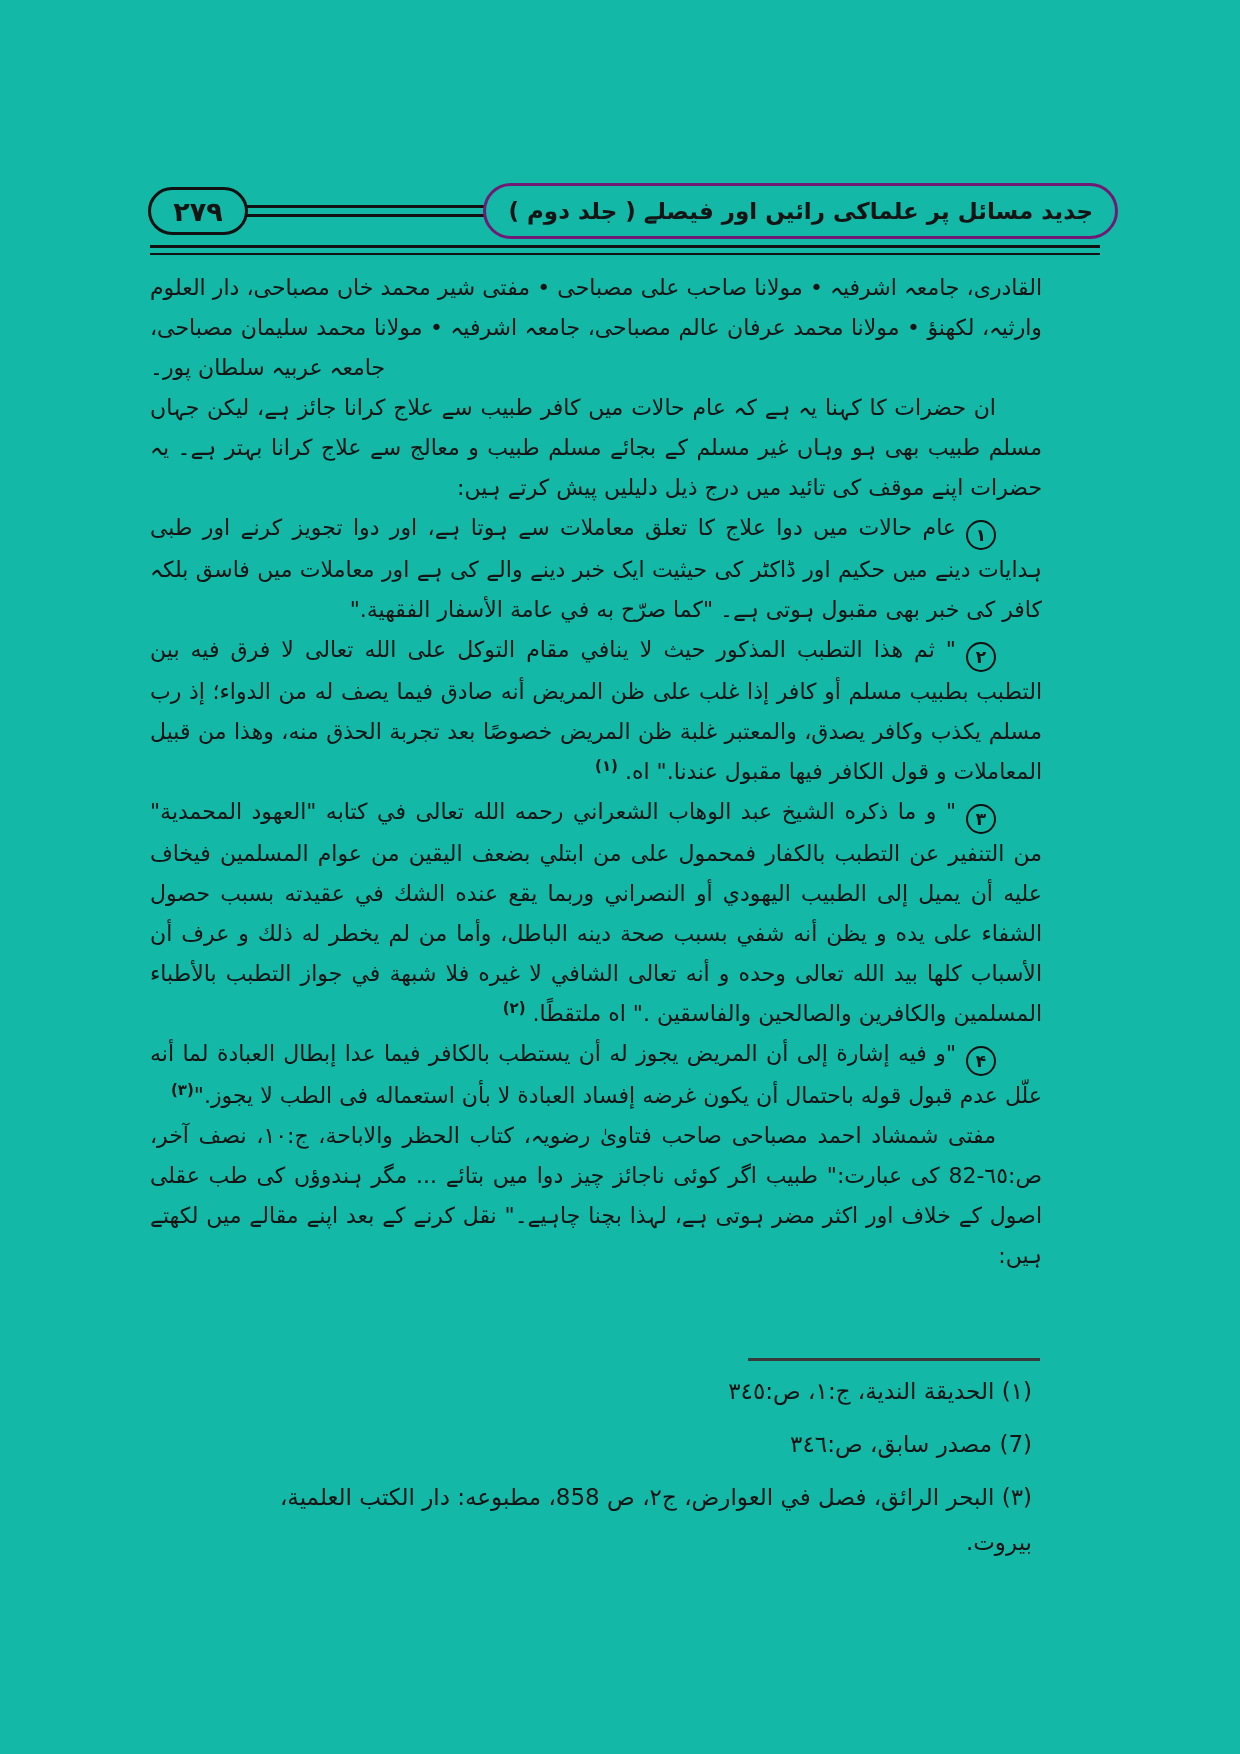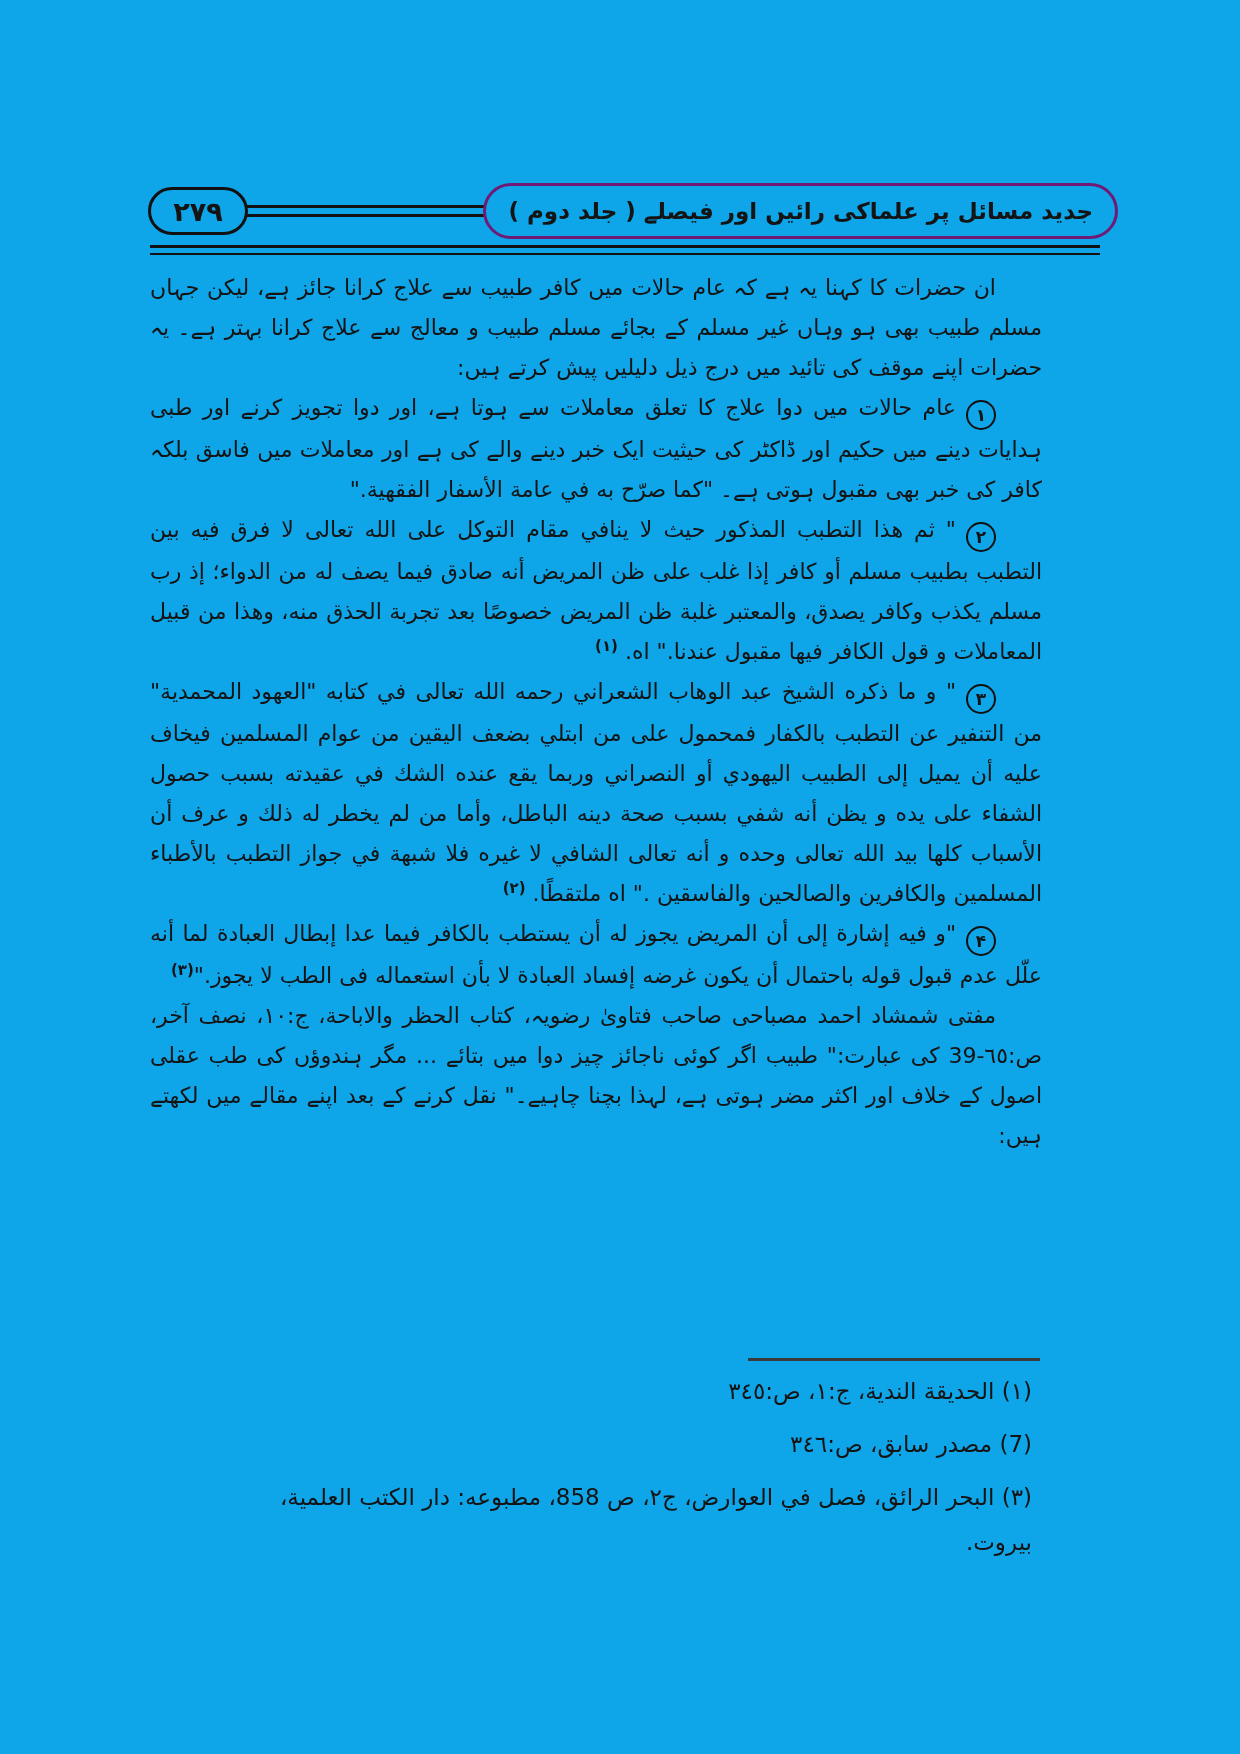--- a/index.html
+++ b/index.html
@@ -1,20 +1,20 @@
 <!DOCTYPE html>
 <html lang="ur"><head>
 <meta charset="utf-8">
 <style>
   html,body{margin:0;padding:0;background:#e8e8e8;}
   .page{
     position:relative;
     width:1240px;height:1754px;
     margin:0 auto;
-    background:#0ea5e9;
+    background:#14b8a6;
     font-family:"DejaVu Sans", sans-serif;
     color:#141414;
     overflow:hidden;
   }
   
   .header{
     position:absolute; top:183px; left:148px; right:122px;
     display:flex; align-items:center;
   }
   .page-pill{
@@ -105,32 +105,33 @@
     </div>
     <div class="connector"></div>
     <div class="cartouche">
       <span>جدید مسائل پر علماکی رائیں اور فیصلے ( جلد دوم )</span>
     </div>
   </div>
   <div class="top-rule"></div>
 
   <div class="body-text">
 
+    <p class="cont-line"><span>القادری، جامعہ اشرفیہ • مولانا صاحب علی مصباحی • مفتی شیر محمد خاں مصباحی، دار العلوم وارثیہ، لکھنؤ • مولانا محمد عرفان عالم مصباحی، جامعہ اشرفیہ • مولانا محمد سلیمان مصباحی، جامعہ عربیہ سلطان پور۔</span></p>
 
     <p class="para-indent"><span>ان حضرات کا کہنا یہ ہے کہ عام حالات میں کافر طبیب سے علاج کرانا جائز ہے، لیکن جہاں مسلم طبیب بھی ہو وہاں غیر مسلم کے بجائے مسلم طبیب و معالج سے علاج کرانا بہتر ہے۔ یہ حضرات اپنے موقف کی تائید میں درج ذیل دلیلیں پیش کرتے ہیں:</span></p>
 
     <p class="para-indent"><span class="num-circle">۱</span><span>عام حالات میں دوا علاج کا تعلق معاملات سے ہوتا ہے، اور دوا تجویز کرنے اور طبی ہدایات دینے میں حکیم اور ڈاکٹر کی حیثیت ایک خبر دینے والے کی ہے اور معاملات میں فاسق بلکہ کافر کی خبر بھی مقبول ہوتی ہے۔ "كما صرّح به في عامة الأسفار الفقهية."</span></p>
 
     <p class="para-indent"><span class="num-circle">۲</span><span>" ثم هذا التطبب المذكور حيث لا ينافي مقام التوكل على الله تعالى لا فرق فيه بين التطبب بطبيب مسلم أو كافر إذا غلب على ظن المريض أنه صادق فيما يصف له من الدواء؛ إذ رب مسلم يكذب وكافر يصدق، والمعتبر غلبة ظن المريض خصوصًا بعد تجربة الحذق منه، وهذا من قبيل المعاملات و قول الكافر فيها مقبول عندنا." اه.</span> <sup class="fn-ref">(١)</sup></p>
 
     <p class="para-indent"><span class="num-circle">۳</span><span>" و ما ذكره الشيخ عبد الوهاب الشعراني رحمه الله تعالى في كتابه "العهود المحمدية" من التنفير عن التطبب بالكفار فمحمول على من ابتلي بضعف اليقين من عوام المسلمين فيخاف عليه أن يميل إلى الطبيب اليهودي أو النصراني وربما يقع عنده الشك في عقيدته بسبب حصول الشفاء على يده و يظن أنه شفي بسبب صحة دينه الباطل، وأما من لم يخطر له ذلك و عرف أن الأسباب كلها بيد الله تعالى وحده و أنه تعالى الشافي لا غيره فلا شبهة في جواز التطبب بالأطباء المسلمين والكافرين والصالحين والفاسقين ." اه ملتقطًا.</span> <sup class="fn-ref">(٢)</sup></p>
 
     <p class="para-indent"><span class="num-circle">۴</span><span>"و فيه إشارة إلى أن المريض يجوز له أن يستطب بالكافر فيما عدا إبطال العبادة لما أنه علّل عدم قبول قوله باحتمال أن يكون غرضه إفساد العبادة لا بأن استعماله فى الطب لا يجوز."</span><sup class="fn-ref">(٣)</sup></p>
 
-    <p class="para-indent"><span>مفتی شمشاد احمد مصباحی صاحب فتاویٰ رضویہ، کتاب الحظر والاباحة، ج:١٠، نصف آخر، ص:٦٥-39 کی عبارت:" طبیب اگر کوئی ناجائز چیز دوا میں بتائے ... مگر ہندوؤں کی طب عقلی اصول کے خلاف اور اکثر مضر ہوتی ہے، لہذا بچنا چاہیے۔" نقل کرنے کے بعد اپنے مقالے میں لکھتے ہیں:</span></p>
+    <p class="para-indent"><span>مفتی شمشاد احمد مصباحی صاحب فتاویٰ رضویہ، کتاب الحظر والاباحة، ج:١٠، نصف آخر، ص:٦٥-82 کی عبارت:" طبیب اگر کوئی ناجائز چیز دوا میں بتائے ... مگر ہندوؤں کی طب عقلی اصول کے خلاف اور اکثر مضر ہوتی ہے، لہذا بچنا چاہیے۔" نقل کرنے کے بعد اپنے مقالے میں لکھتے ہیں:</span></p>
 
   </div>
 
   <div class="footnotes">
     <div class="fn-rule"></div>
     <p class="fn-line">(١) الحديقة الندية، ج:١، ص:٣٤٥</p>
     <p class="fn-line">(7) مصدر سابق، ص:٣٤٦</p>
     <p class="fn-line">(٣) البحر الرائق، فصل في العوارض، ج٢، ص 858، مطبوعه: دار الكتب العلمية، بيروت.</p>
   </div>
 

